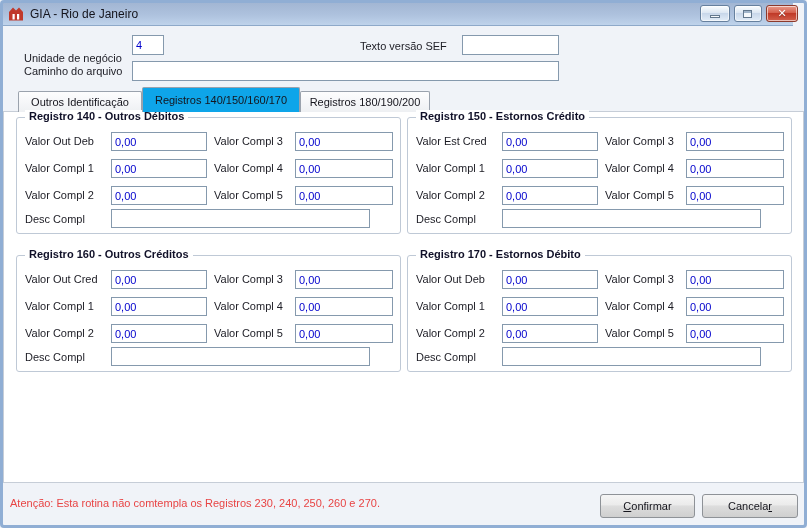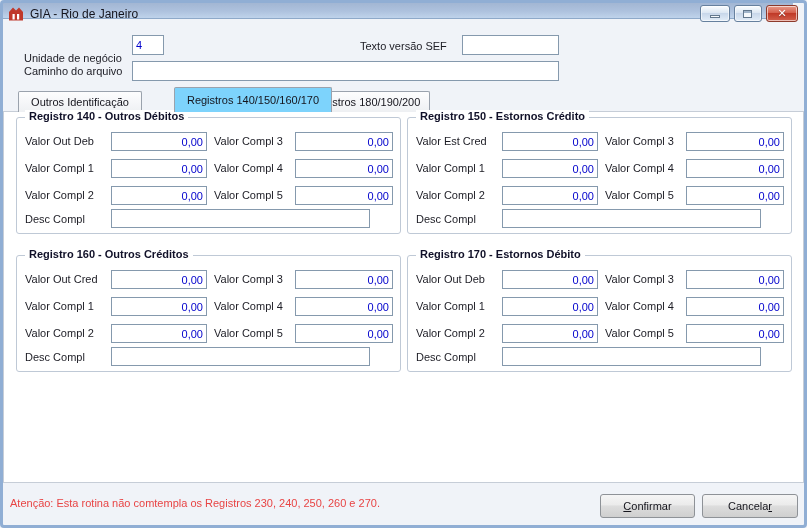--- a/index.html
+++ b/index.html
@@ -5,21 +5,21 @@
   html,body{margin:0;padding:0;background:#555;}
   *{box-sizing:border-box;}
   .screen{
     position:relative;width:807px;height:528px;overflow:hidden;
     font-family:"Liberation Sans","DejaVu Sans",sans-serif;font-size:11px;color:#1c1c24;
     background:#f0f3f8;
   }
   .frame{position:absolute;inset:0;border:3px solid #90aed4;border-radius:4px;pointer-events:none;z-index:60;}
   
   .titlebar{
-    position:absolute;left:3px;top:3px;right:14px;height:16px;
+    position:absolute;left:3px;top:3px;right:14px;height:23px;
     background:linear-gradient(180deg,#a2b6d3 0%,#aec2de 55%,#bfd3eb 100%);
     border-bottom:1px solid #8ea9c9;z-index:50;
   }
   .appicon{position:absolute;left:5px;top:3px;width:16px;height:16px;}
   .wtitle{position:absolute;left:27px;top:4px;font-size:12px;color:#14141c;white-space:nowrap;}
   .winbtn{
     position:absolute;top:2px;height:17px;border:1px solid #66809e;border-radius:3px;
     background:linear-gradient(180deg,#fbfdfe,#dce7f3 45%,#c8d7ea 50%,#e2edf8);
     box-shadow:inset 0 0 0 1px rgba(255,255,255,.6);cursor:default;
   }
@@ -35,32 +35,32 @@
   .glyph-max{position:absolute;left:50%;top:4px;width:9px;height:8px;margin-left:-5px;
     background:#f4f8fc;border:1px solid #62788e;box-shadow:inset 0 2px 0 #9fb4ca;}
   .glyph-close{position:absolute;left:0;right:0;top:1px;text-align:center;color:#fff;
     font-size:11px;font-weight:bold;text-shadow:0 1px 1px rgba(0,0,0,.35);}
   
   .lbl{position:absolute;white-space:nowrap;color:#1c1c24;}
   .inp{
     position:absolute;border:1px solid #8599ad;background:#fff;height:20px;
     font-family:inherit;font-size:11px;padding:0 3px;color:#1c1c24;outline:none;
   }
-  .inp.num{color:#0000cc;text-align:right;}
+  .inp.num{color:#0000cc;text-align:left;}
   .inp.blue{color:#0000cc;}
   .companytext{position:absolute;color:#0000bb;white-space:nowrap;}
   
   .tab{
     position:absolute;top:91px;height:21px;line-height:20px;text-align:center;
     background:linear-gradient(180deg,#fdfdfe,#eef0f3);
     border:1px solid #9aa2ad;border-bottom:none;border-radius:2px 2px 0 0;
     cursor:default;z-index:20;color:#15151d;
   }
   .tab.active{
-    top:87px;height:25px;line-height:24px;background:#7dd3fc;z-index:30;margin-left:32px;
+    top:87px;height:25px;line-height:24px;background:#0ea5e9;z-index:30;
   }
   .tabpanel{
     position:absolute;left:3px;top:111px;width:801px;height:372px;
     background:#fff;border:1px solid #c6cdd7;z-index:10;
   }
   
   .grp{
     position:absolute;width:385px;height:117px;
     border:1px solid #bfc9d6;border-radius:3px;background:#fff;z-index:25;
   }

